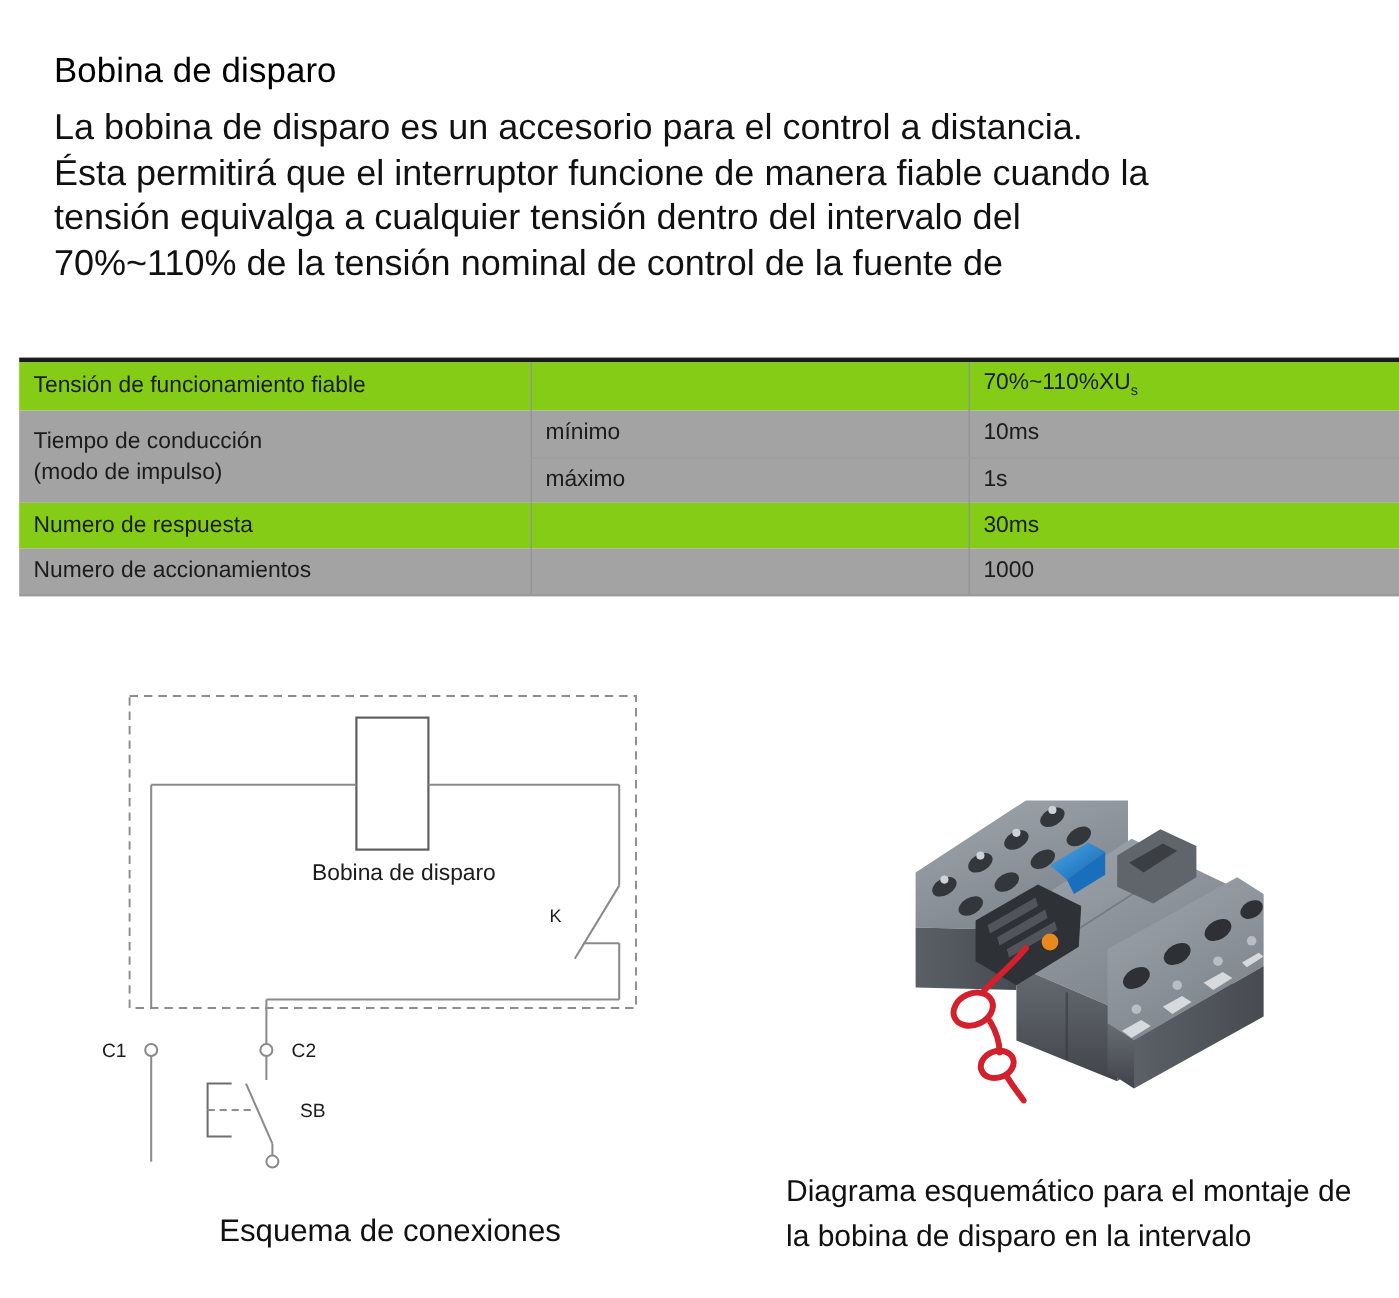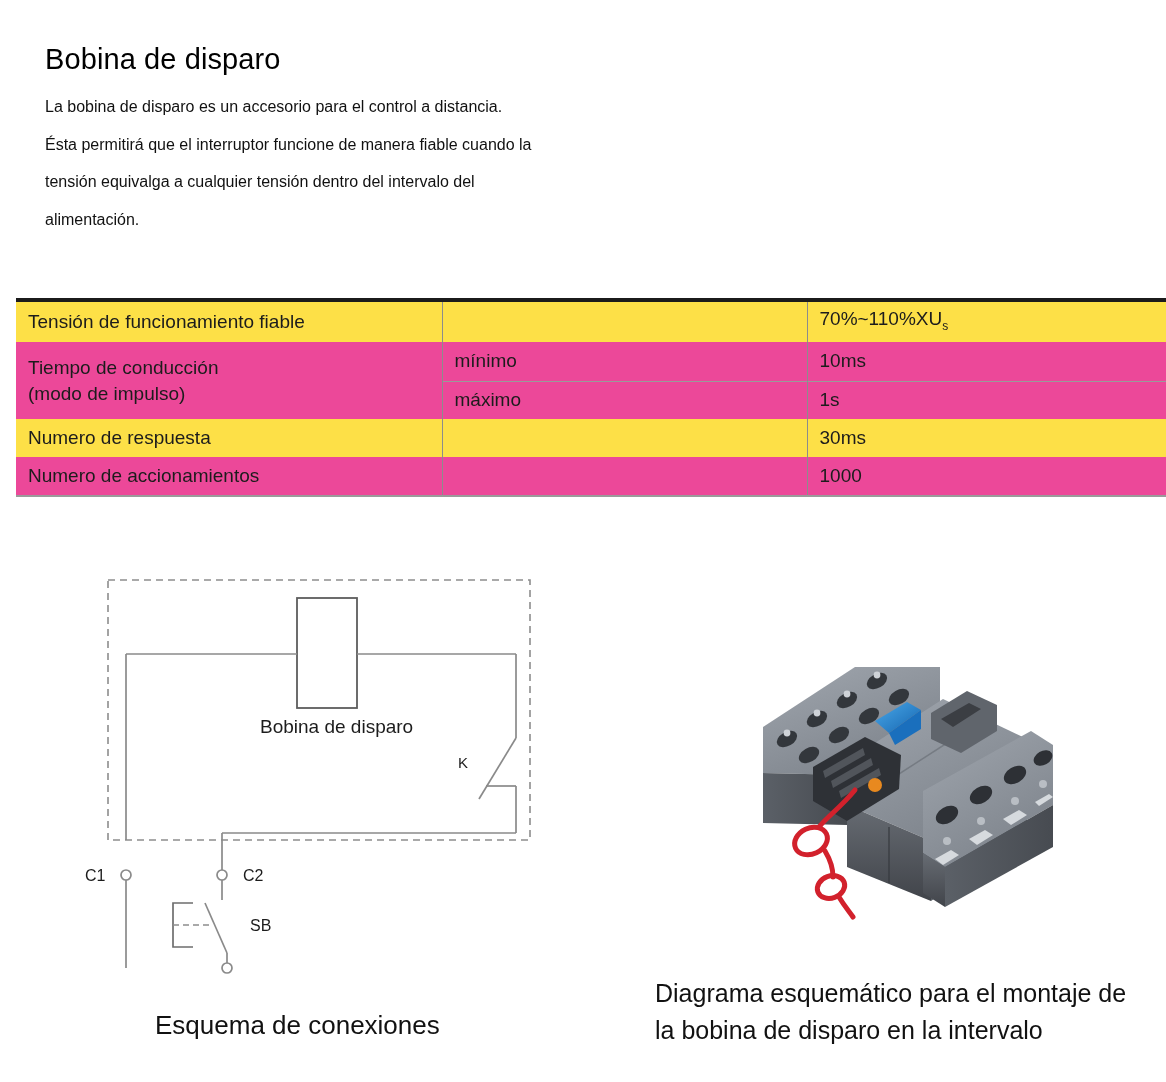--- a/index.html
+++ b/index.html
@@ -14,21 +14,21 @@
   .page{position:absolute;inset:0;}
 
   
   #page-title{
     position:absolute;left:45px;top:21px;
     font-size:29px;line-height:38px;font-weight:400;
     color:#000;letter-spacing:.1px;
   }
   #intro{
     position:absolute;left:45px;top:88px;width:1050px;
-    font-size:16px;line-height:37.5px;font-weight:400;color:#111;
+    font-size:30px;line-height:37.5px;font-weight:400;color:#111;
   }
   #intro div{white-space:pre;}
 
   
   #spec-table{
     position:absolute;left:16px;top:298px;width:1150px;
   }
   #spec-table .t-top{height:4px;background:#1b1b1b;width:100%;}
   #spec-table .t-bot{height:2px;background:#9a9a9a;width:100%;}
   #spec-table table{
@@ -38,60 +38,60 @@
   #spec-table td{
     padding:0 0 0 12px;
     vertical-align:middle;
     font-weight:400;
     line-height:26px;
   }
   .col-a{width:426px;}
   .col-b{width:365px;}
   .col-c{width:auto;}
   .divL{border-left:1.6px solid #8c8c8c;}
-  .rowWhite{background:#fde047;}
-  .rowBlue{background:#ec4899;}
+  .rowWhite{background:#84cc16;}
+  .rowBlue{background:#a3a3a3;}
   .hsplit{border-top:1.6px solid #9a9a9a;}
   .sub{font-size:12px;vertical-align:sub;}
 
   
   #circuit{
     position:absolute;left:60px;top:555px;width:520px;height:430px;
   }
   #circuit svg{display:block;}
 
   
   #breaker-photo{
     position:absolute;left:735px;top:655px;width:320px;height:290px;
   }
   #breaker-photo svg{display:block;}
 
   
   #caption-left{
     position:absolute;left:155px;top:1008px;width:340px;
-    text-align:left;font-size:26px;color:#111;line-height:34px;
+    text-align:center;font-size:26px;color:#111;line-height:34px;
   }
   #caption-right{
     position:absolute;left:655px;top:975px;width:505px;
     font-size:25px;color:#111;line-height:37px;
   }
   #caption-right div{white-space:nowrap;}
 </style>
 </head>
 <body>
 
 <div class="page">
 
   <h1 id="page-title">Bobina de disparo</h1>
 
   <div id="intro">
     <div>La bobina de disparo es un accesorio para el control a distancia.</div>
     <div>Ésta permitirá que el interruptor funcione de manera fiable cuando la</div>
     <div>tensión equivalga a cualquier tensión dentro del intervalo del</div>
-    <div>alimentación.</div>
+    <div>70%~110% de la tensión nominal de control de la fuente de</div>
   </div>
 
   <div id="spec-table">
     <div class="t-top"></div>
     <table>
       <colgroup>
           <col class="col-a">
           <col class="col-b">
           <col class="col-c">
         </colgroup>

